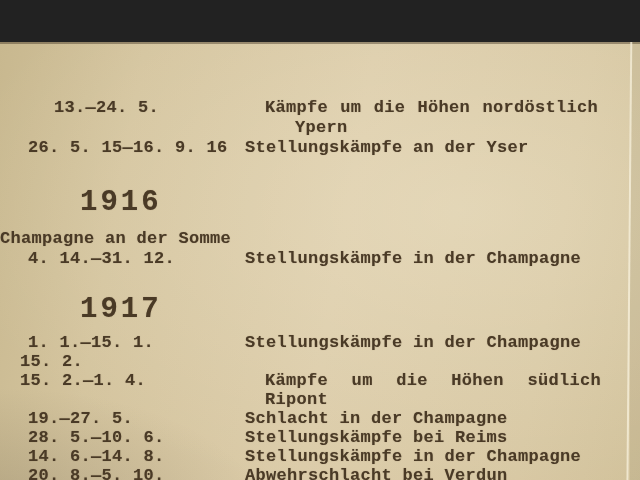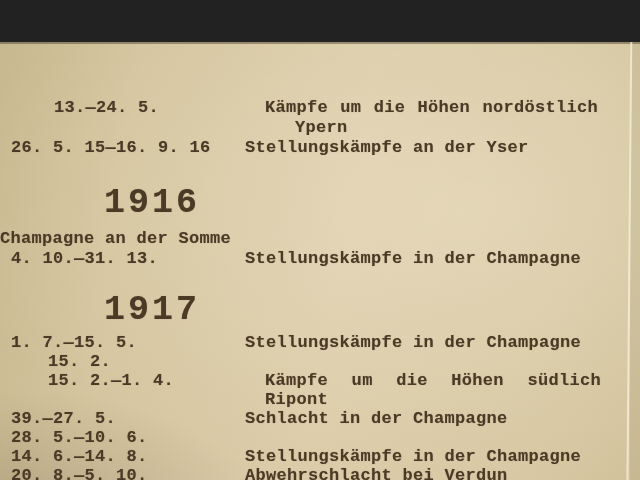--- a/index.html
+++ b/index.html
@@ -17,28 +17,28 @@
   }
   .page::after{ 
     content:"";position:absolute;left:0;right:0;bottom:0;height:24px;pointer-events:none;
     background:linear-gradient(to bottom, rgba(74,64,48,0) 0%, rgba(74,64,48,0.12) 50%, rgba(96,90,78,0.48) 86%, rgba(110,104,94,0.62) 100%);
   }
   .edge-top{position:absolute;top:0;left:0;right:0;height:2px;background:rgba(70,58,40,0.45);}
   .edge-right-dark{position:absolute;top:0;right:0;width:10px;height:100%;background:rgba(110,95,70,0.10);}
   .edge-right-highlight{position:absolute;top:-4px;right:10px;width:2px;height:110%;background:rgba(248,241,221,0.75);transform:rotate(0.5deg);}
   .content{position:absolute;inset:0;padding-top:56px;box-sizing:border-box;}
   .row{display:flex;font-size:17px;line-height:20px;letter-spacing:0.3px;}
-  .date{flex:0 0 245px;box-sizing:border-box;padding-left:11px;white-space:nowrap;}
+  .date{flex:0 0 245px;box-sizing:border-box;padding-left:28px;white-space:nowrap;}
   .event{flex:1;padding-right:39px;}
   .row.first .date{padding-left:54px;}
   .event-l1{padding-left:20px;padding-right:3px;text-align:justify;text-align-last:justify;}
   .event-l2{padding-left:50px;}
-  .row.sub .date{padding-left:48px;}
+  .row.sub .date{padding-left:20px;}
   .row.sub .event{padding-left:20px;text-align:justify;text-align-last:justify;}
-  .year{margin:0;font-size:35px;line-height:36px;padding-left:104px;letter-spacing:3px;}
+  .year{margin:0;font-size:29px;line-height:36px;padding-left:80px;letter-spacing:3px;}
   .year.y1916{margin-top:27px;}
   .rows-1916{margin-top:8px;}
   .year.y1917{margin-top:23px;}
   .rows-1917{margin-top:5px;}
   .rows-1917 .row{line-height:19px;}
 </style>
 </head>
 <body>
 
 <div class="page">
@@ -55,44 +55,45 @@
       <div class="date">26. 5. 15—16. 9. 16</div>
       <div class="event">Stellungskämpfe an der Yser</div>
     </div>
 
     <h2 class="year y1916">1916</h2>
     <div class="rows-1916">
       <div class="row">
         <div class="event">Champagne an der Somme</div>
       </div>
       <div class="row">
-        <div class="date">4. 10.—31. 13.</div>
+        <div class="date">4. 14.—31. 12.</div>
         <div class="event">Stellungskämpfe in der Champagne</div>
       </div>
     </div>
 
     <h2 class="year y1917">1917</h2>
     <div class="rows-1917">
       <div class="row">
-        <div class="date">1. 7.—15. 5.</div>
+        <div class="date">1. 1.—15. 1.</div>
         <div class="event">Stellungskämpfe in der Champagne</div>
       </div>
       <div class="row sub">
         <div class="date">15. 2.</div>
       </div>
       <div class="row sub">
         <div class="date">15. 2.—1. 4.</div>
         <div class="event">Kämpfe um die Höhen südlich Ripont</div>
       </div>
       <div class="row">
-        <div class="date">39.—27. 5.</div>
+        <div class="date">19.—27. 5.</div>
         <div class="event">Schlacht in der Champagne</div>
       </div>
       <div class="row">
         <div class="date">28. 5.—10. 6.</div>
+        <div class="event">Stellungskämpfe bei Reims</div>
       </div>
       <div class="row">
         <div class="date">14. 6.—14. 8.</div>
         <div class="event">Stellungskämpfe in der Champagne</div>
       </div>
       <div class="row">
         <div class="date">20. 8.—5. 10.</div>
         <div class="event">Abwehrschlacht bei Verdun</div>
       </div>
       <div class="row">

